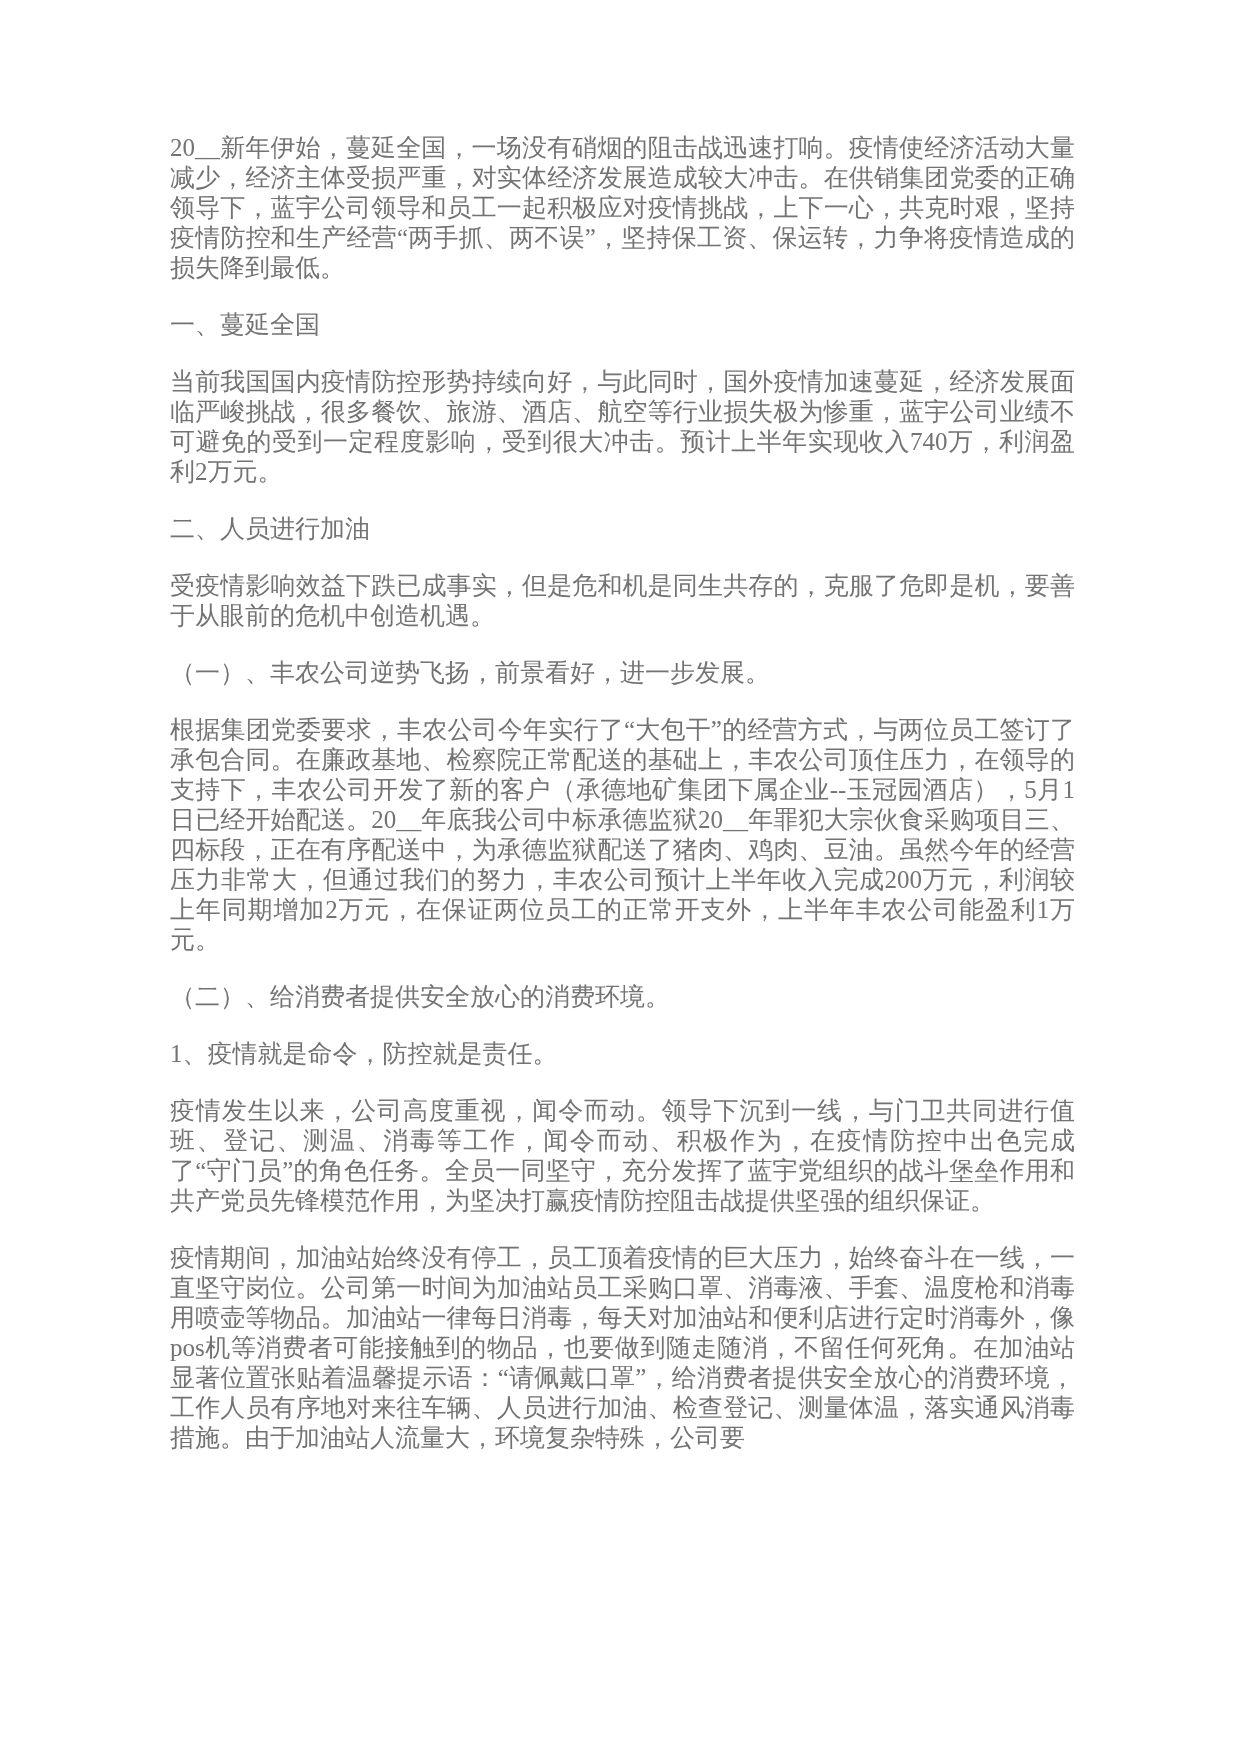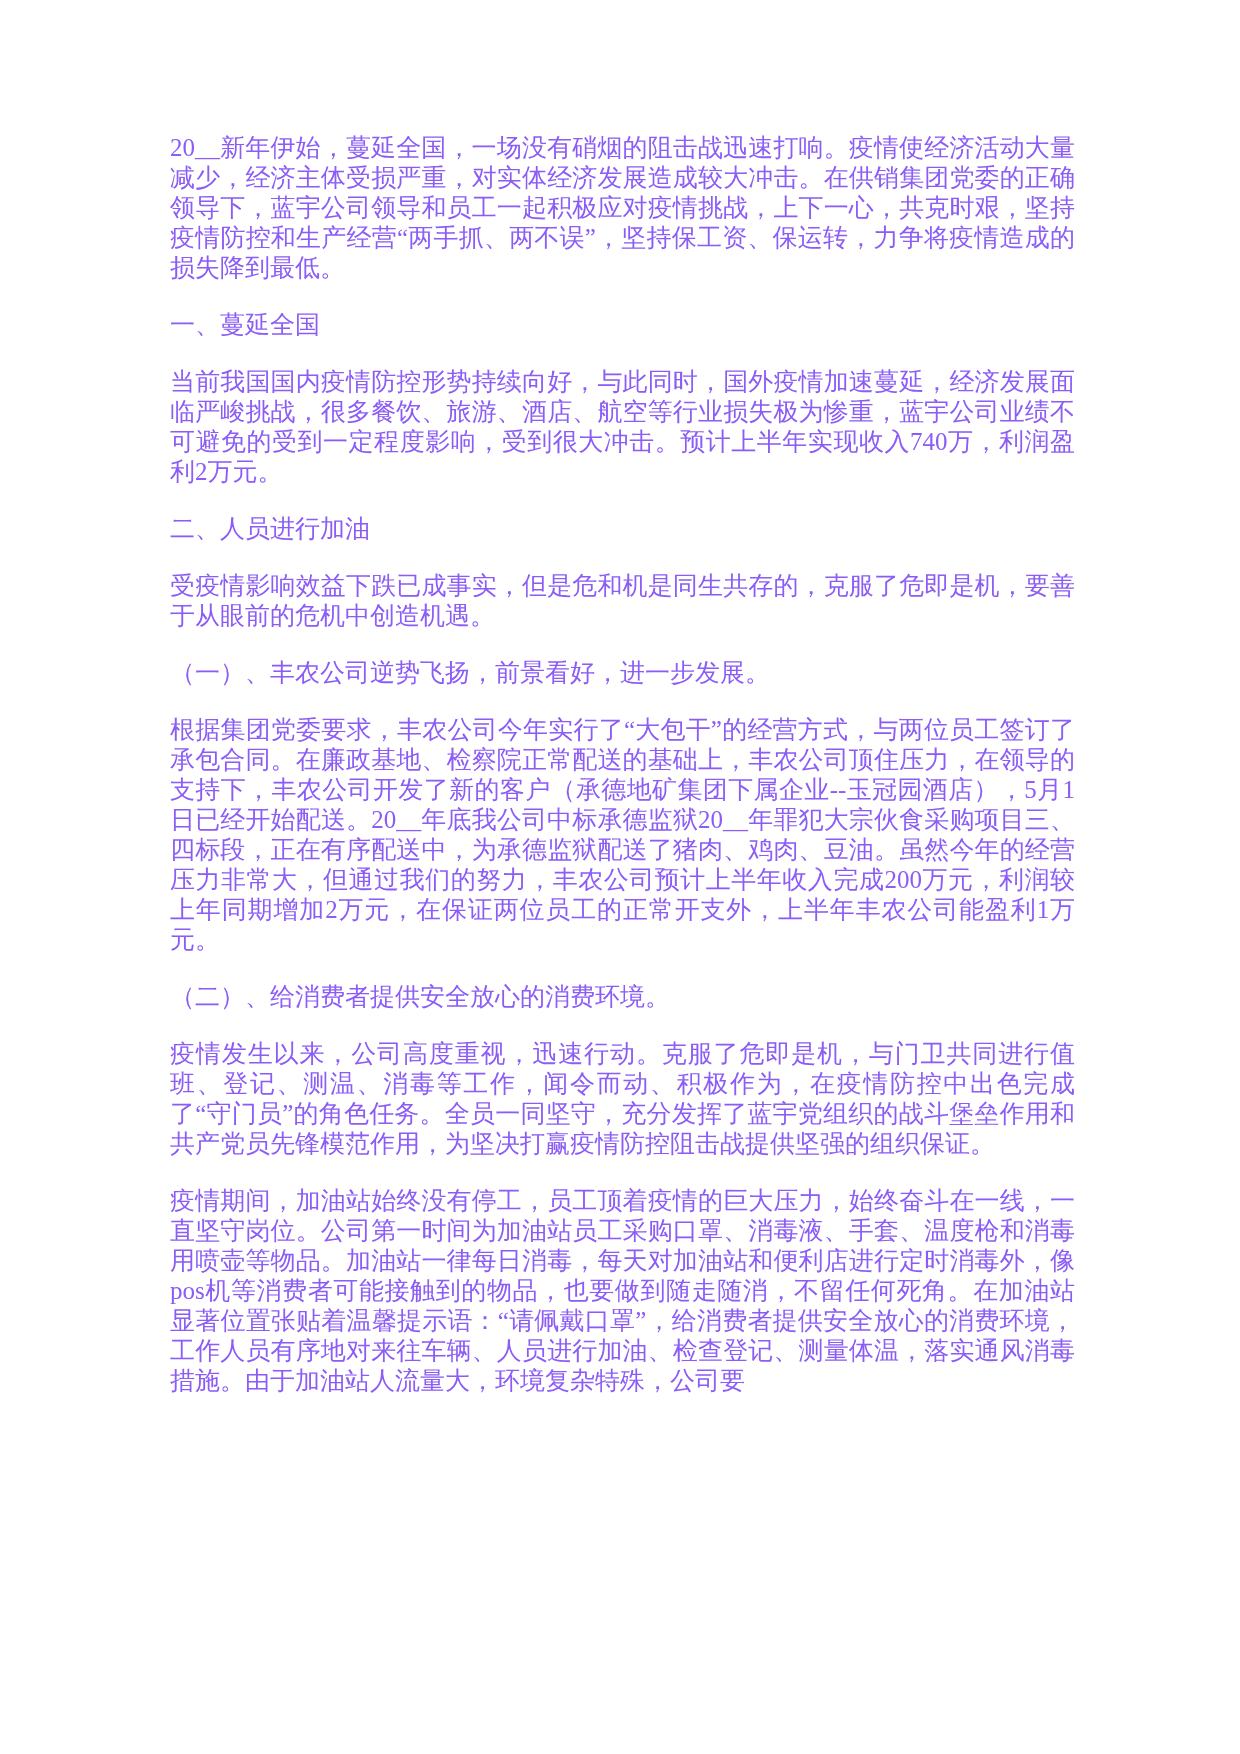--- a/index.html
+++ b/index.html
@@ -11,21 +11,21 @@
     position: relative;
     width: 1240px;
     height: 1754px;
     background: #ffffff;
     box-sizing: border-box;
     padding: 133px 165px 40px 170px;
     overflow: hidden;
     font-family: "Liberation Serif", "DejaVu Serif", serif;
     font-size: 25px;
     line-height: 30px;
-    color: #8b5cf6;
+    color: #737373;
   }
   .para {
     margin: 0 0 27px 0;
     text-align: justify;
     text-justify: inter-ideograph;
     word-break: break-all;
   }
   .para:last-child {
     margin-bottom: 0;
   }
@@ -35,15 +35,16 @@
 
 <div class="page">
   <p class="para">20__新年伊始，蔓延全国，一场没有硝烟的阻击战迅速打响。疫情使经济活动大量减少，经济主体受损严重，对实体经济发展造成较大冲击。在供销集团党委的正确领导下，蓝宇公司领导和员工一起积极应对疫情挑战，上下一心，共克时艰，坚持疫情防控和生产经营“两手抓、两不误”，坚持保工资、保运转，力争将疫情造成的损失降到最低。</p>
   <p class="para">一、蔓延全国</p>
   <p class="para">当前我国国内疫情防控形势持续向好，与此同时，国外疫情加速蔓延，经济发展面临严峻挑战，很多餐饮、旅游、酒店、航空等行业损失极为惨重，蓝宇公司业绩不可避免的受到一定程度影响，受到很大冲击。预计上半年实现收入740万，利润盈利2万元。</p>
   <p class="para">二、人员进行加油</p>
   <p class="para">受疫情影响效益下跌已成事实，但是危和机是同生共存的，克服了危即是机，要善于从眼前的危机中创造机遇。</p>
   <p class="para">（一）、丰农公司逆势飞扬，前景看好，进一步发展。</p>
   <p class="para">根据集团党委要求，丰农公司今年实行了“大包干”的经营方式，与两位员工签订了承包合同。在廉政基地、检察院正常配送的基础上，丰农公司顶住压力，在领导的支持下，丰农公司开发了新的客户（承德地矿集团下属企业--玉冠园酒店），5月1日已经开始配送。20__年底我公司中标承德监狱20__年罪犯大宗伙食采购项目三、四标段，正在有序配送中，为承德监狱配送了猪肉、鸡肉、豆油。虽然今年的经营压力非常大，但通过我们的努力，丰农公司预计上半年收入完成200万元，利润较上年同期增加2万元，在保证两位员工的正常开支外，上半年丰农公司能盈利1万元。</p>
   <p class="para">（二）、给消费者提供安全放心的消费环境。</p>
-  <p class="para">疫情发生以来，公司高度重视，迅速行动。克服了危即是机，与门卫共同进行值班、登记、测温、消毒等工作，闻令而动、积极作为，在疫情防控中出色完成了“守门员”的角色任务。全员一同坚守，充分发挥了蓝宇党组织的战斗堡垒作用和共产党员先锋模范作用，为坚决打赢疫情防控阻击战提供坚强的组织保证。</p>
+  <p class="para">1、疫情就是命令，防控就是责任。</p>
+  <p class="para">疫情发生以来，公司高度重视，闻令而动。领导下沉到一线，与门卫共同进行值班、登记、测温、消毒等工作，闻令而动、积极作为，在疫情防控中出色完成了“守门员”的角色任务。全员一同坚守，充分发挥了蓝宇党组织的战斗堡垒作用和共产党员先锋模范作用，为坚决打赢疫情防控阻击战提供坚强的组织保证。</p>
   <p class="para">疫情期间，加油站始终没有停工，员工顶着疫情的巨大压力，始终奋斗在一线，一直坚守岗位。公司第一时间为加油站员工采购口罩、消毒液、手套、温度枪和消毒用喷壶等物品。加油站一律每日消毒，每天对加油站和便利店进行定时消毒外，像pos机等消费者可能接触到的物品，也要做到随走随消，不留任何死角。在加油站显著位置张贴着温馨提示语：“请佩戴口罩”，给消费者提供安全放心的消费环境，工作人员有序地对来往车辆、人员进行加油、检查登记、测量体温，落实通风消毒措施。由于加油站人流量大，环境复杂特殊，公司要</p>
 </div>
 
 </body></html>

